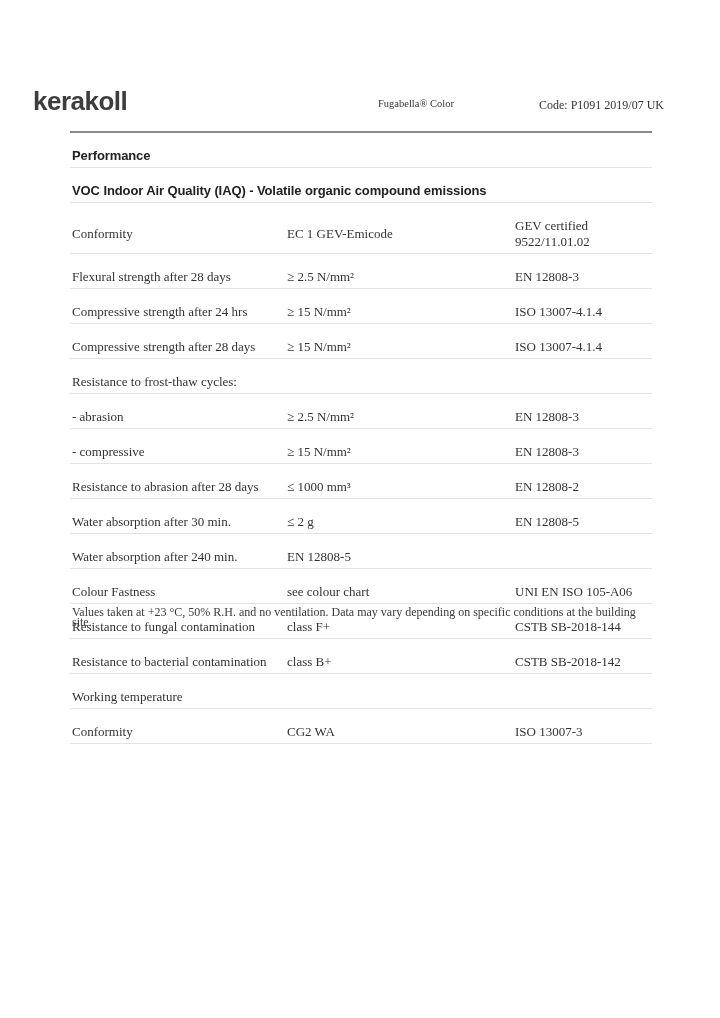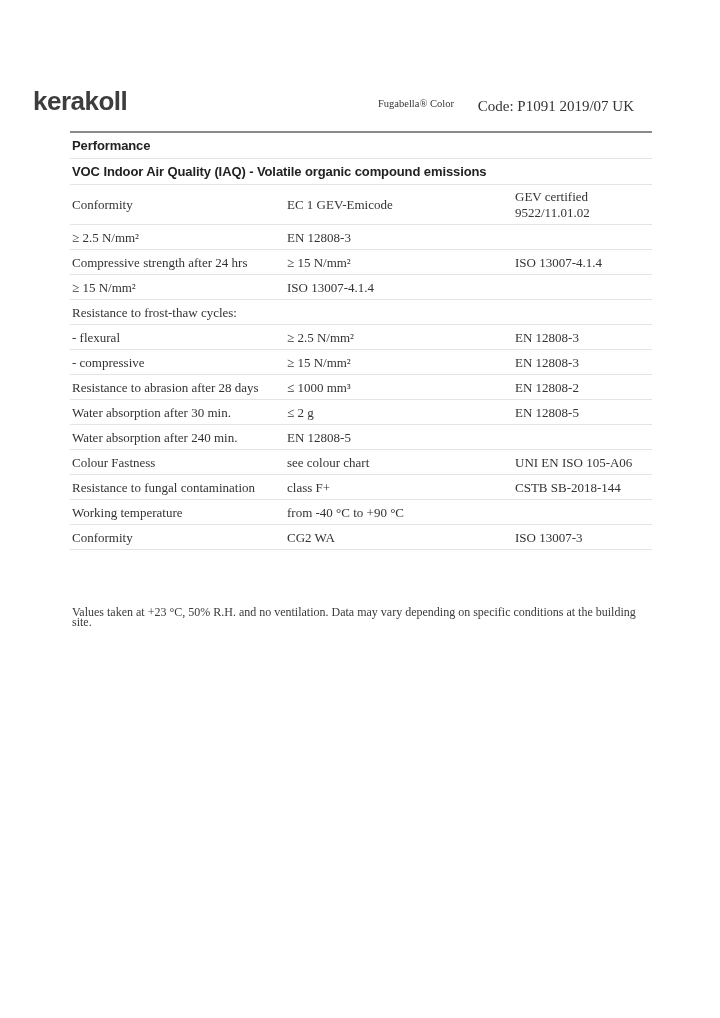--- a/index.html
+++ b/index.html
@@ -35,44 +35,44 @@
   .product{
     position:absolute;
     left:378px;
     top:50px;
     font-size:10.5px;
     color:var(--text);
     text-align:right;
   }
   .code{
     position:absolute;
-    right:86px;
+    right:56px;
     top:50px;
-    font-size:15px;
+    font-size:12px;
     color:var(--text);
   }
   
   .table{
     position:absolute;
     left:70px;
     top:83px;
     width:582px;
     border-top:2px solid var(--rule_dark);
     font-size:13px;
     color:var(--text);
   }
   .row{
     display:grid;
     grid-template-columns:215px 228px 1fr;
     align-items:center;
     min-height:25px;
     border-bottom:1px solid var(--rule_light);
   }
   .row .cell{
-    padding:4px 4px 3px 2px;
+    padding:15px 4px 3px 2px;
     line-height:16px;
   }
   .row.section{
     font-family:"Liberation Sans","DejaVu Sans",sans-serif;
     font-weight:bold;
     font-size:13px;
     letter-spacing:-0.1px;
     color:var(--heading);
     min-height:26px;
   }
@@ -107,39 +107,41 @@
       </div>
       <div class="row section">
         <div class="cell">VOC Indoor Air Quality (IAQ) - Volatile organic compound emissions</div>
       </div>
       <div class="row">
         <div class="cell">Conformity</div>
         <div class="cell">EC 1 GEV-Emicode</div>
         <div class="cell">GEV certified 9522/11.01.02</div>
       </div>
       <div class="row">
+        <div class="cell">Flexural strength after 28 days</div>
         <div class="cell">≥ 2.5 N/mm²</div>
         <div class="cell">EN 12808-3</div>
       </div>
       <div class="row">
         <div class="cell">Compressive strength after 24 hrs</div>
         <div class="cell">≥ 15 N/mm²</div>
         <div class="cell">ISO 13007-4.1.4</div>
       </div>
       <div class="row">
+        <div class="cell">Compressive strength after 28 days</div>
         <div class="cell">≥ 15 N/mm²</div>
         <div class="cell">ISO 13007-4.1.4</div>
       </div>
       <div class="row">
         <div class="cell">Resistance to frost-thaw cycles:</div>
         <div class="cell"></div>
         <div class="cell"></div>
       </div>
       <div class="row">
-        <div class="cell">- flexural</div>
+        <div class="cell">- abrasion</div>
         <div class="cell">≥ 2.5 N/mm²</div>
         <div class="cell">EN 12808-3</div>
       </div>
       <div class="row">
         <div class="cell">- compressive</div>
         <div class="cell">≥ 15 N/mm²</div>
         <div class="cell">EN 12808-3</div>
       </div>
       <div class="row">
         <div class="cell">Resistance to abrasion after 28 days</div>
@@ -159,22 +161,26 @@
         <div class="cell">Colour Fastness</div>
         <div class="cell">see colour chart</div>
         <div class="cell">UNI EN ISO 105-A06</div>
       </div>
       <div class="row">
         <div class="cell">Resistance to fungal contamination</div>
         <div class="cell">class F+</div>
         <div class="cell">CSTB SB-2018-144</div>
       </div>
       <div class="row">
+        <div class="cell">Resistance to bacterial contamination</div>
+        <div class="cell">class B+</div>
+        <div class="cell">CSTB SB-2018-142</div>
+      </div>
+      <div class="row">
         <div class="cell">Working temperature</div>
-        <div class="cell">from -40 °C to +90 °C</div>
         <div class="cell"></div>
       </div>
       <div class="row">
         <div class="cell">Conformity</div>
         <div class="cell">CG2 WA</div>
         <div class="cell">ISO 13007-3</div>
       </div>
     </main>
 
   <p class="footnote">Values taken at +23 °C, 50% R.H. and no ventilation. Data may vary depending on specific conditions at the building site.</p>

